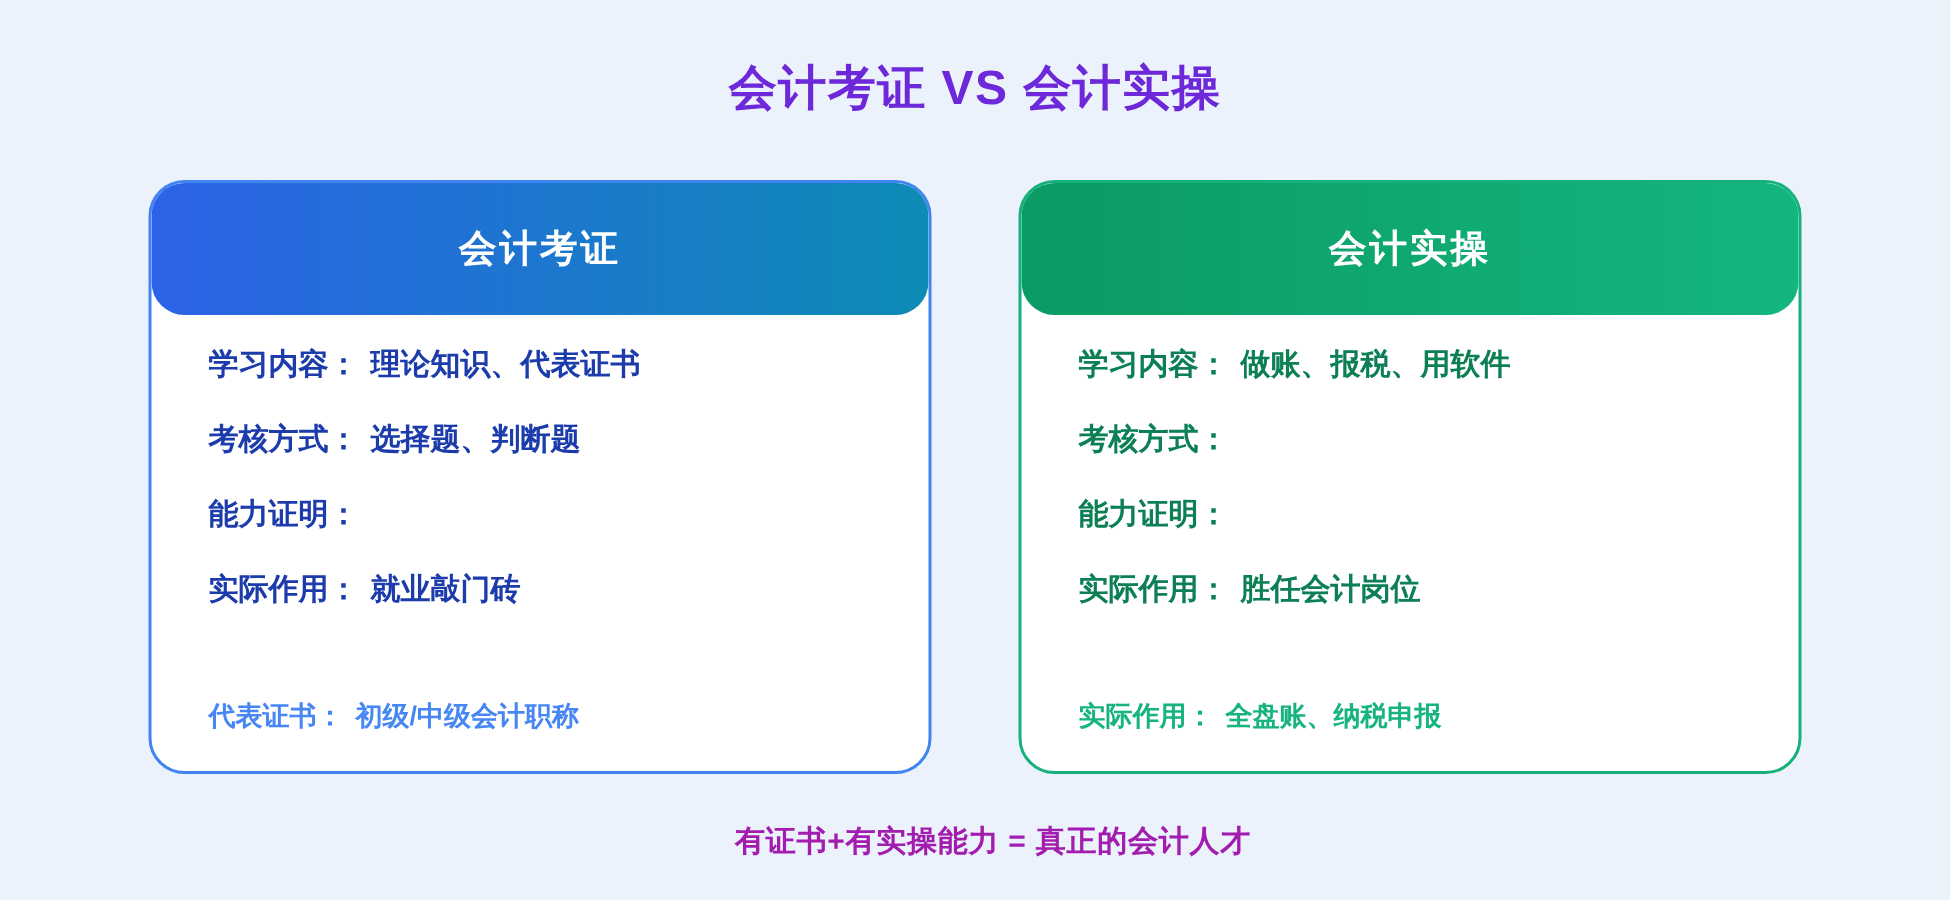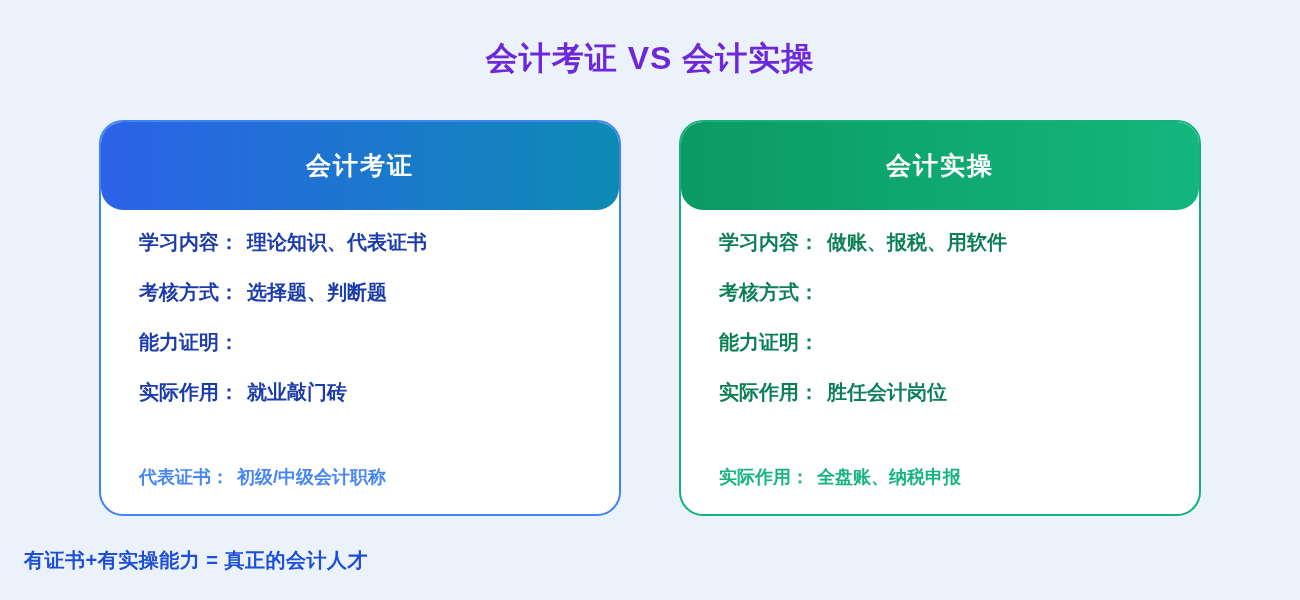--- a/index.html
+++ b/index.html
@@ -61,23 +61,24 @@
     height: 50px;
     display: flex;
     align-items: flex-end;
     font-size: 18px;
     font-weight: bold;
     color: var(--highlight);
   }
   .highlight-row .row-label { margin-right: 8px; white-space: nowrap; }
   .footer-note {
     margin-top: 31px;
+    text-align: center;
     font-size: 20px;
     font-weight: bold;
-    color: #1d4ed8;
+    color: #a21caf;
     letter-spacing: 0.5px;
     margin-left: 24px;
   }
 </style>
 </head>
 <body>
 
 <div class="page-title">会计考证 VS 会计实操</div>
 
 <div class="cards-wrap">

